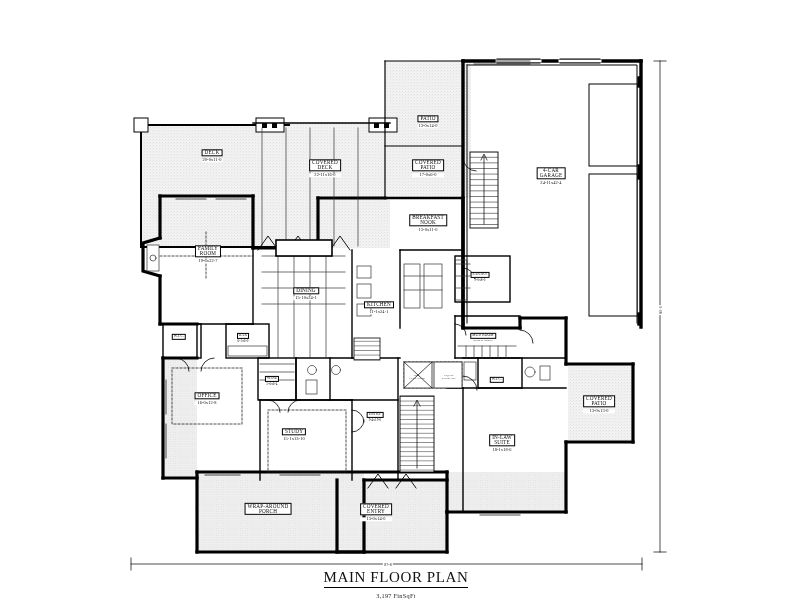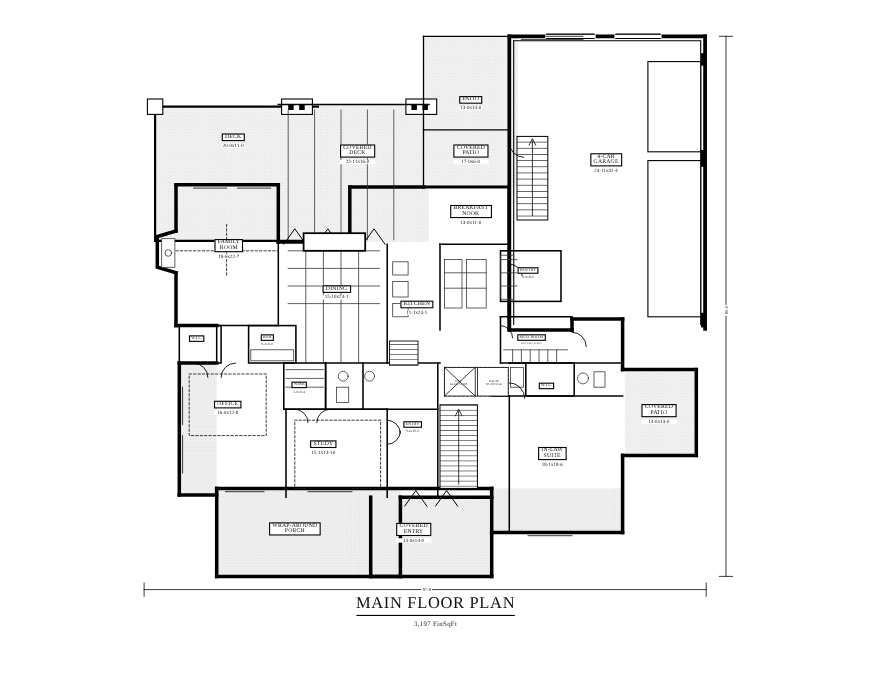--- a/index.html
+++ b/index.html
@@ -11,20 +11,21 @@
     width: 792px;
     height: 612px;
     position: relative;
     font-family: "Liberation Serif", serif;
     color: #111;
     overflow: hidden;
   }
   #plan-root {
     position: absolute;
     inset: 0;
+    margin-top: 28px;
   }
   svg#plan-svg {
     position: absolute;
     left: 0; top: 0;
     width: 792px;
     height: 612px;
   }
   
   .room-label {
     position: absolute;

